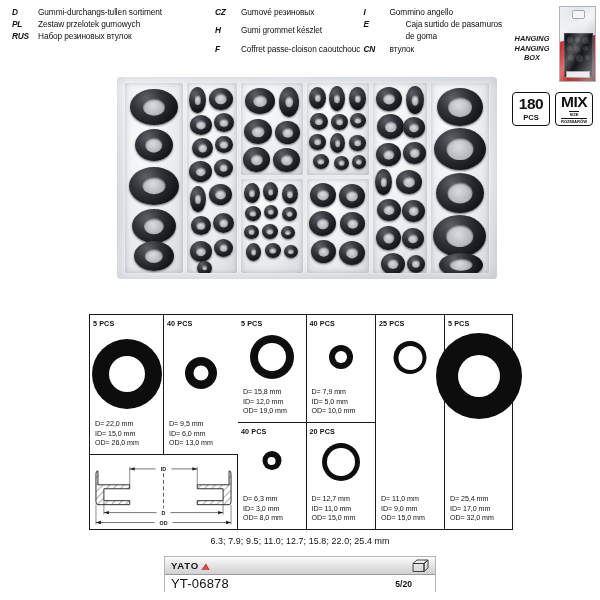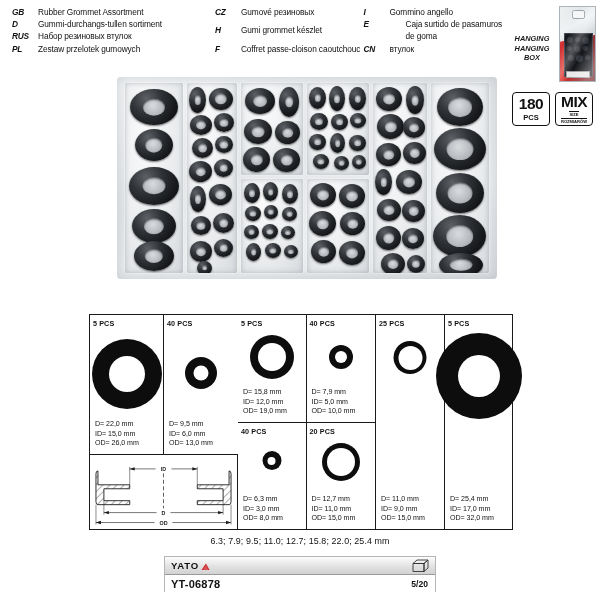--- a/index.html
+++ b/index.html
@@ -281,58 +281,54 @@
   }
   .foot-bot {
     position: relative;
     height: 17px;
     display: flex;
     align-items: center;
     background: #fff;
   }
   .code {
     margin-left: 6px;
-    font-size: 11px;
-    font-weight: bold;
+    font-size: 13px;
+    font-weight: normal;
     letter-spacing: 0.2px;
   }
   .ratio {
     position: absolute;
-    right: 7px;
+    right: 23px;
     font-size: 8.6px;
     font-weight: bold;
   }
   .boxicon {
     position: absolute;
     right: 6px; top: 2px;
   }
 </style>
 </head>
 <body>
 
 <div class="page">
 
   <div class="lang-block">
 
     <div class="lang-col c1">
       <div class="lang-row">
-        <span class="lang-code">GB</span>
-        <span class="lang-name">Rubber Grommet Assortment</span>
-      </div>
-      <div class="lang-row">
         <span class="lang-code">D</span>
         <span class="lang-name">Gummi-durchangs-tullen sortiment</span>
       </div>
       <div class="lang-row">
+        <span class="lang-code">PL</span>
+        <span class="lang-name">Zestaw przelotek gumowych</span>
+      </div>
+      <div class="lang-row">
         <span class="lang-code">RUS</span>
         <span class="lang-name">Набор резиновых втулок</span>
-      </div>
-      <div class="lang-row">
-        <span class="lang-code">PL</span>
-        <span class="lang-name">Zestaw przelotek gumowych</span>
       </div>
     </div>
 
     <div class="lang-col c2">
       <div class="lang-row">
         <span class="lang-code">CZ</span>
         <span class="lang-name">Gumové резиновых</span>
       </div>
       <div class="lang-row">
         <span class="lang-code">H</span>

